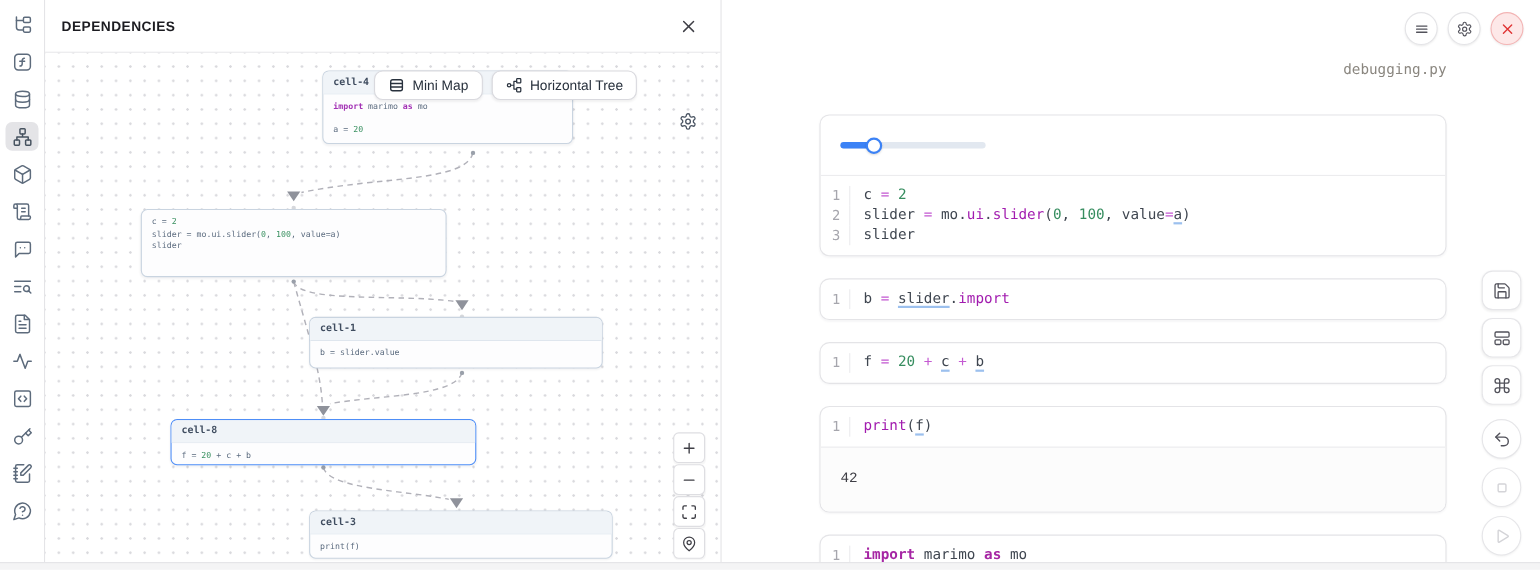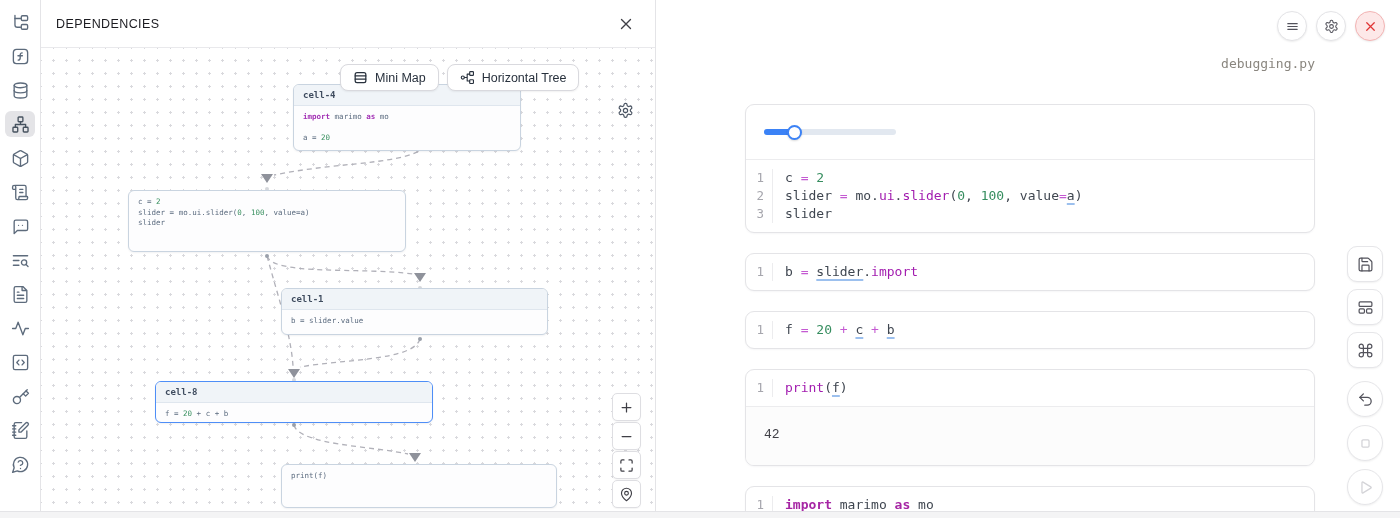--- a/index.html
+++ b/index.html
@@ -9,21 +9,21 @@
 
   
   .rail{position:absolute;left:0;top:0;bottom:7px;width:41px;background:#fff;border-right:1px solid #e4e4e7;display:flex;flex-direction:column;align-items:center;padding-top:9px;gap:8px;z-index:30}
   .rail-item{width:30px;height:26px;display:flex;align-items:center;justify-content:center;border-radius:6px;color:#5d6b7c;cursor:pointer}
   .rail-item .ic{width:19px;height:19px}
   .rail-item.sel{background:#e4e4e7;color:#46525f}
 
   
   .panel{position:absolute;left:41px;top:0;bottom:7px;width:615px;background:#fff;border-right:1px solid #e4e4e7;z-index:10}
   .panel-head{height:48px;display:flex;align-items:center;justify-content:space-between;padding:0 20px 0 15px;border-bottom:1px solid #e9e9ec}
-  .panel-title{font-size:12.5px;font-weight:400;letter-spacing:.4px;color:#1c1c21}
+  .panel-title{font-size:12.5px;font-weight:700;letter-spacing:.4px;color:#1c1c21}
   .panel-close{width:18px;height:18px;color:#3f3f46;cursor:pointer}
   .canvas{position:absolute;left:0;top:48px;right:0;bottom:0;overflow:hidden;
     background-image:radial-gradient(#d9d9dd 1px,transparent 1.3px);background-size:13px 13px;background-position:6px 6px}
   .edges{position:absolute;left:0;top:0;z-index:1}
 
   .gnode{position:absolute;background:#fdfdfe;border:1px solid #c9d4e0;border-radius:6px;box-shadow:0 1px 2px rgba(30,41,59,.06);z-index:3;cursor:pointer}
   .gnode.sel{border:1.5px solid #4e8ef7}
   .ghead{background:#f0f4f8;border-bottom:1px solid #dfe6ee;border-radius:5px 5px 0 0;padding:0 9px;height:21px;line-height:21px;font-family:"DejaVu Sans Mono",monospace;font-size:9px;font-weight:700;color:#3f4c5f}
   .gbody{padding:6px 9px;font-family:"DejaVu Sans Mono",monospace;font-size:7.5px;line-height:10.5px;color:#5b6b7f;white-space:pre}
   .gp{color:#5b6b7f}.gk{color:#a332b5;font-weight:700}.gn{color:#3a9161}
@@ -295,36 +295,37 @@
         </button>
         <button class="zbtn">
           <span class="ic">
             <svg viewBox="0 0 24 24" fill="none" stroke="currentColor" stroke-width="1.8" stroke-linecap="round" stroke-linejoin="round">
               <path d="M20 10c0 6-8 12-8 12s-8-6-8-12a8 8 0 0 1 16 0Z"></path>
               <circle cx="12" cy="10" r="3"></circle>
             </svg>
           </span>
         </button>
       </div>
-  <div class="gnode" style="left: 252px; top: 36px; width: 228px; height: 67px;">
+  <div class="gnode" style="left: 252px; top: 16px; width: 228px; height: 67px;">
         <div class="ghead">cell-4</div>
         <div class="gbody"><div class="gline"><span class="gk">import</span><span class="gp"> marimo </span><span class="gk">as</span><span class="gp"> mo</span></div><div class="gline">&nbsp;</div><div class="gline"><span class="gp">a = </span><span class="gn">20</span></div></div>
       </div>
       <div class="gnode" style="left: 87px; top: 142px; width: 278px; height: 62px;">
         <div class="gbody"><div class="gline"><span class="gp">c = </span><span class="gn">2</span></div><div class="gline"><span class="gp">slider = mo.ui.slider(</span><span class="gn">0</span><span class="gp">, </span><span class="gn">100</span><span class="gp">, value=a)</span></div><div class="gline"><span class="gp">slider</span></div></div>
       </div>
       <div class="gnode" style="left: 240px; top: 240px; width: 267px; height: 47px;">
         <div class="ghead">cell-1</div>
         <div class="gbody"><div class="gline"><span class="gp">b = slider.value</span></div></div>
       </div>
       <div class="gnode sel" style="left: 114px; top: 333px; width: 278px; height: 42px;">
         <div class="ghead">cell-8</div>
         <div class="gbody"><div class="gline"><span class="gp">f = </span><span class="gn">20</span><span class="gp"> + c + b</span></div></div>
       </div>
       <div class="gnode" style="left: 240px; top: 416px; width: 276px; height: 44px;">
+        <div class="ghead">cell-3</div>
         <div class="gbody"><div class="gline"><span class="gp">print(f)</span></div></div>
       </div>
     </div>
 </section>
 
 <main class="notebook">
   <div class="nb-col">
     <div class="nb-title">debugging.py</div>
     <div id="cells">
         <section class="card">

